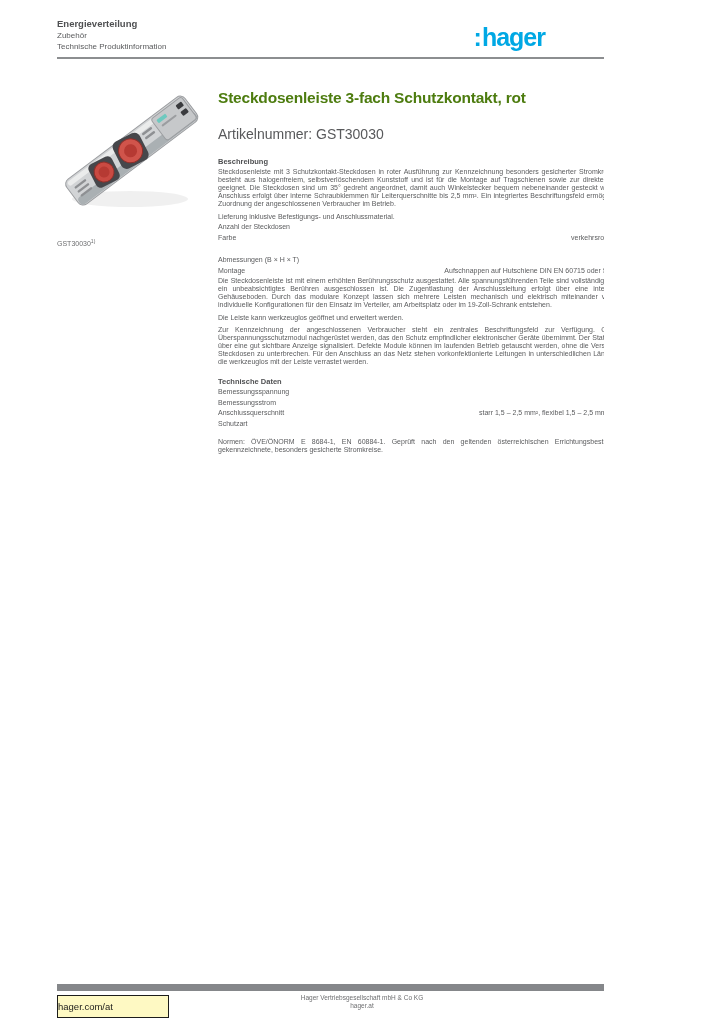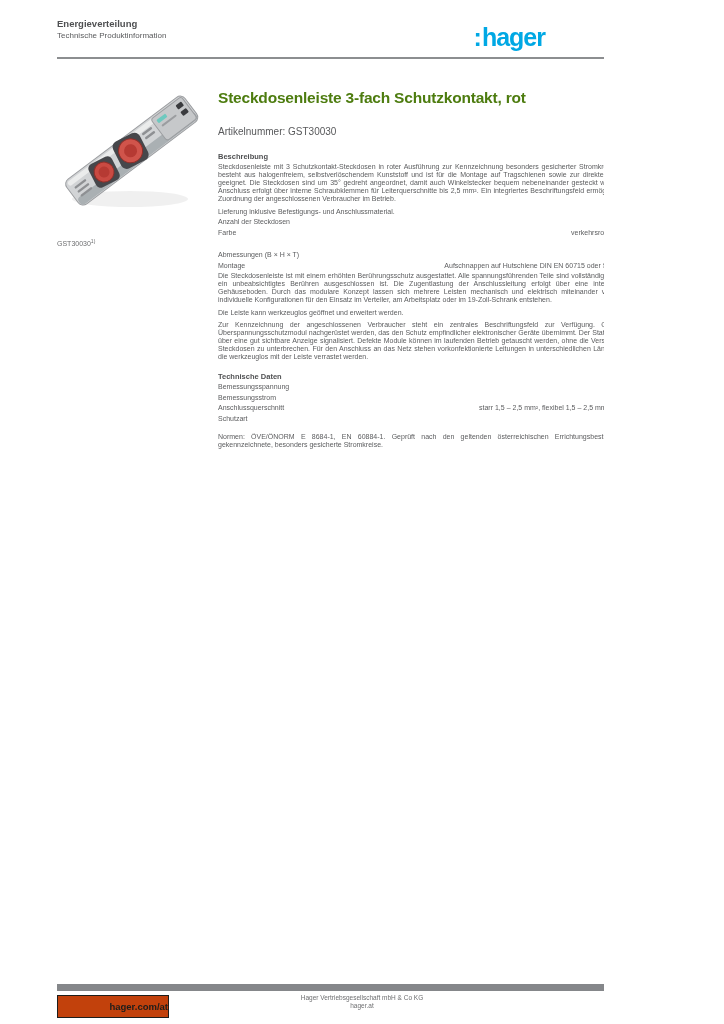--- a/index.html
+++ b/index.html
@@ -19,49 +19,50 @@
   .hdr-accent { position:absolute; left:649px; top:54px; width:16px; height:6px; background:#00a8e4; }
 
   
   .figure { position:absolute; left:50px; top:85px; width:165px; height:130px; }
   .article-ref { position:absolute; left:57px; top:238px; font-size:7px; color:#6d6e70; }
   .article-ref sup { font-size:5px; }
 
   
   .main { position:absolute; left:218px; top:88px; width:447px; }
   .title { font-size:15.5px; font-weight:bold; color:#4d7c0f; line-height:19px; letter-spacing:-0.2px; }
-  .subtitle { margin-top:19px; font-size:10px; color:#58595b; }
+  .subtitle { margin-top:19px; font-size:14px; color:#58595b; }
   .sec-label { margin-top:15px; font-size:7.5px; font-weight:bold; color:#4f5052; line-height:9px; }
   .para { margin-top:2px; font-size:7px; line-height:8px; color:#5b5c5e; text-align:justify; }
   .note-line { margin-top:5px; font-size:7px; line-height:8px; color:#5b5c5e; }
   .rows { margin-top:2px; }
   .row { display:flex; justify-content:space-between; align-items:flex-start;
          font-size:7px; line-height:8.5px; color:#5b5c5e; margin-top:2px; }
   .row .lbl { flex:0 0 160px; }
   .row .val { flex:1 1 auto; text-align:right; } .gap-md { height:12px; }
 
   
   .ftr-bar { position:absolute; left:57px; top:984px; width:608px; height:7px; background:#85878a; }
   .ftr-web { position:absolute; left:57px; top:995px; width:112px; height:23px;
-             border:1.5px solid #1d1d1b; background:#c2410c; display:flex;
-             align-items:center; justify-content:flex-end; font-size:9.5px;
-             font-weight:bold; color:#1d1d1b; }
+             border:1.5px solid #1d1d1b; background:#fef9c3; display:flex;
+             align-items:center; justify-content:flex-start; font-size:9.5px;
+             font-weight:normal; color:#1d1d1b; }
   .ftr-center { position:absolute; left:217px; top:994px; width:290px; text-align:center;
                 font-size:6.5px; line-height:8px; color:#6d6e70; }
   .ftr-page { position:absolute; left:630px; top:991px; width:35px; height:21px;
               background:#717275; color:#ffffff; display:flex; align-items:center;
               justify-content:center; font-size:9px; font-weight:bold;border-radius:10px; }
 </style>
 </head>
 <body>
 
 <div class="page">
 
   <div class="hdr">
     <div class="hdr-l1">Energieverteilung</div>
+    <div class="hdr-l2">Zubehör</div>
     <div class="hdr-l3">Technische Produktinformation</div>
   </div>
   <div class="logo"><span class="colon">:</span><span>hager</span></div>
   <div class="hdr-rule"></div>
   <div class="hdr-accent"></div>
 
   <div class="figure">
     <svg width="165" height="130" viewBox="0 0 165 130">
       <ellipse cx="80" cy="114" rx="58" ry="8" fill="#000000" opacity="0.06"></ellipse>
       <g transform="rotate(-37 82 66)">

